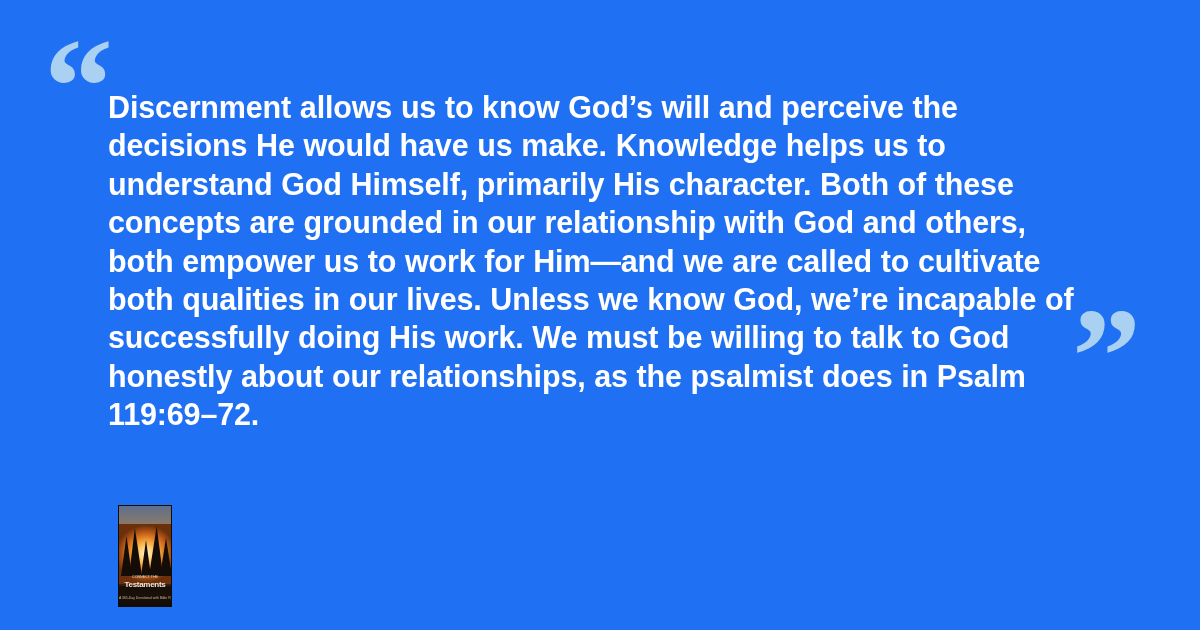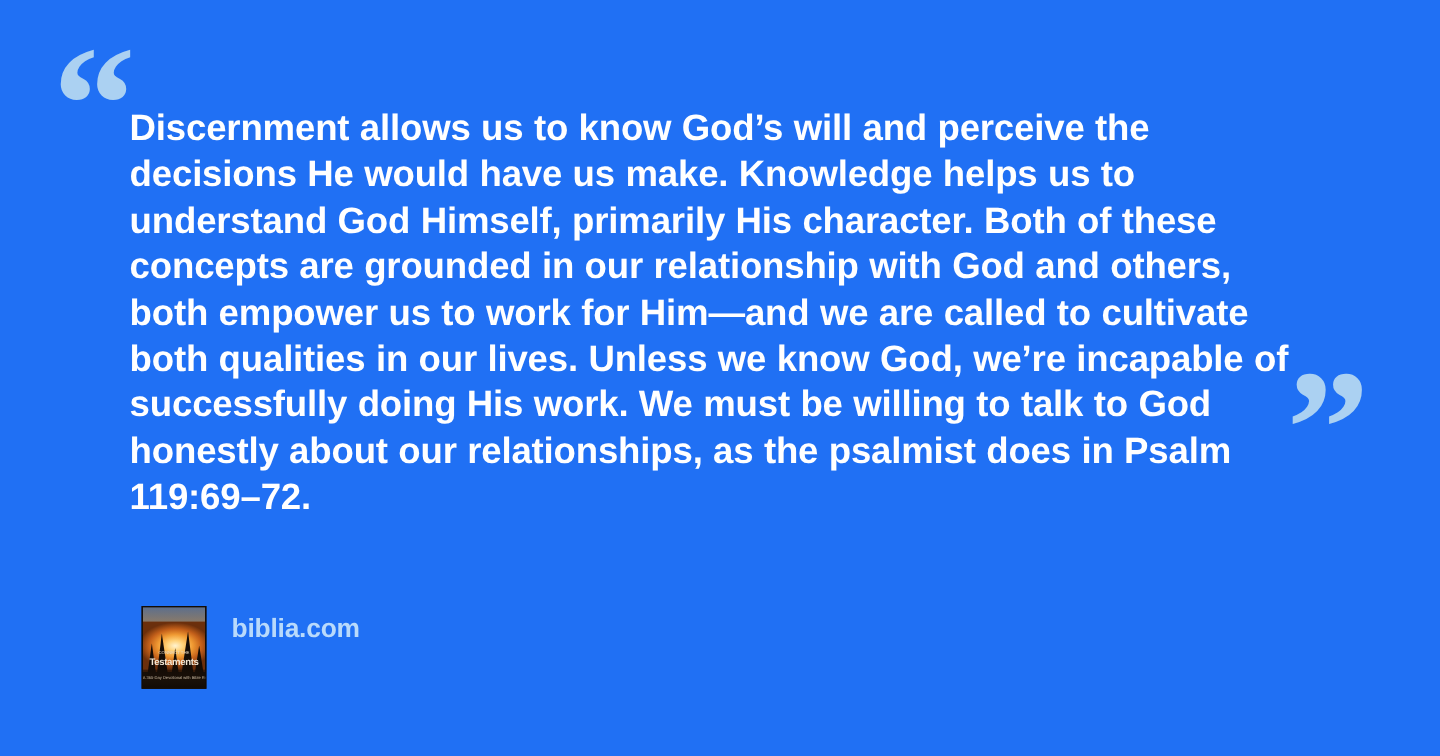--- a/index.html
+++ b/index.html
@@ -72,21 +72,21 @@
     position:absolute;
     left:118px;
     top:505px;
     display:flex;
     align-items:flex-start;
   }
 
   .book-cover {
     position:relative;
     width:54px;
-    height:69px;
+    height:102px;
     flex:0 0 auto;
     overflow:hidden;
     background:#1a1008;
     border:1px solid #120c06;
   }
 
   .bc-sky {
     position:absolute;
     left:0; top:0;
     width:100%;
@@ -214,18 +214,17 @@
       <div class="bc-spike bc-s3"></div>
       <div class="bc-spike bc-s4"></div>
       <div class="bc-spike bc-s5"></div>
       <div class="bc-base"></div>
       <div class="bc-kicker">CONNECT THE</div>
       <div class="bc-title">Testaments</div>
       <div class="bc-sub">A 365-Day Devotional with Bible Reading Plan</div>
     </div>
 
     <div class="footer-text">
-      <div class="site-name">biblia.com</div>
     </div>
 
   </div>
 
 </div>
 
 </body></html>

